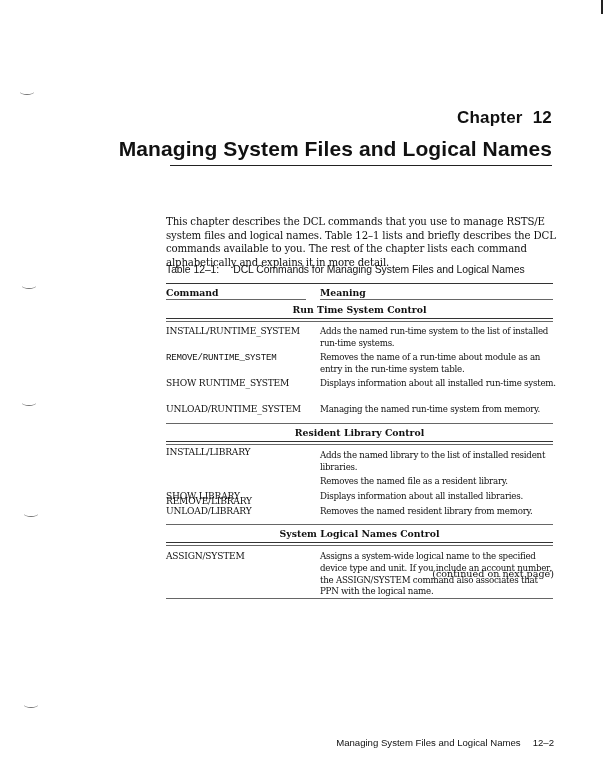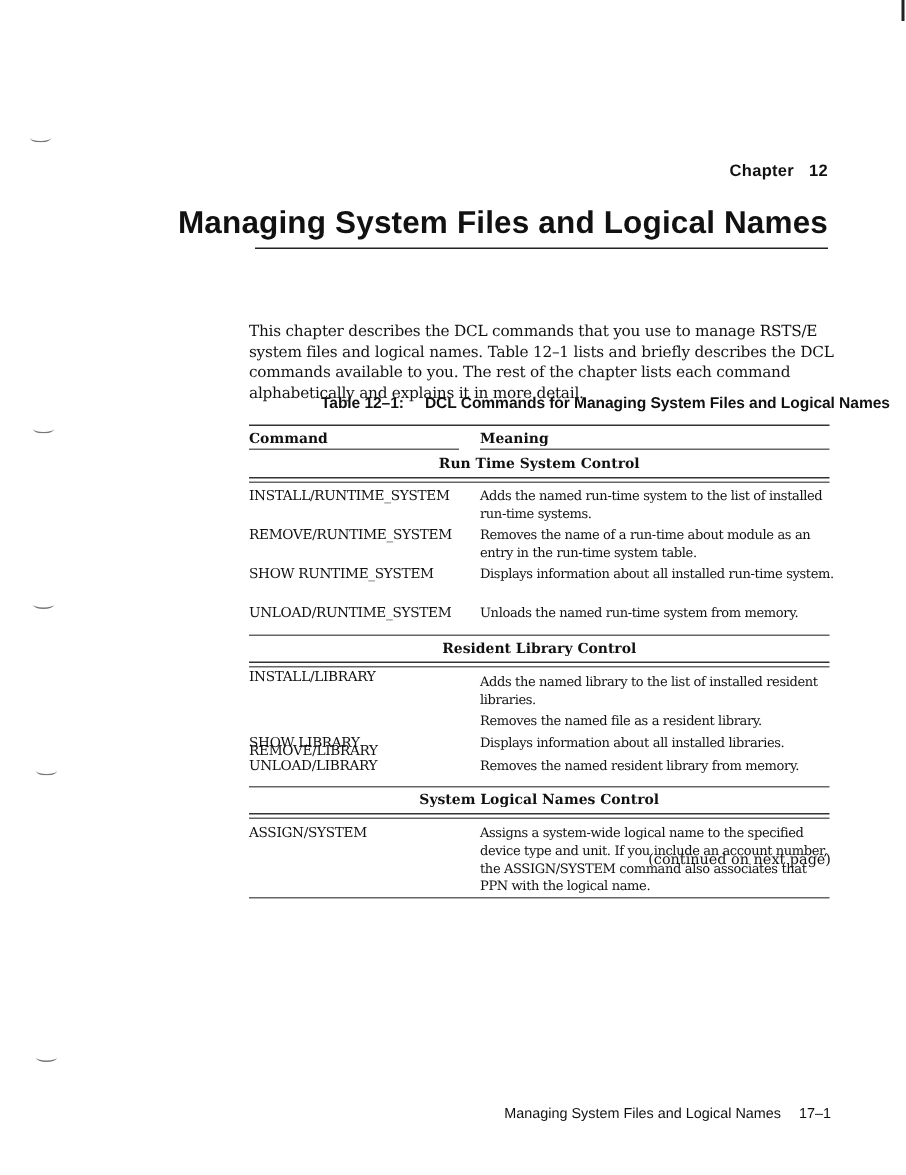--- a/index.html
+++ b/index.html
@@ -1,27 +1,27 @@
 <!DOCTYPE html>
 <html><head>
   <meta charset="utf-8">
   <style>
     html, body { margin: 0; padding: 0; background: #ffffff; }
     body { width: 604px; height: 783px; position: relative; overflow: hidden; color: #111; }
     .sans { font-family: "Liberation Sans", sans-serif; }
     .serif { font-family: "DejaVu Serif", serif; }
     .abs { position: absolute; }
 
-    #chapter-label { right: 52px; top: 108px; font-size: 11px; font-weight: bold; letter-spacing: 0.2px; }
+    #chapter-label { right: 52px; top: 108px; font-size: 17px; font-weight: bold; letter-spacing: 0.2px; }
     #chapter-label .num { margin-left: 10px; }
     #chapter-title { right: 52px; top: 137px; font-size: 21px; font-weight: bold; letter-spacing: 0.1px; }
     #title-rule { left: 170px; top: 165px; width: 382px; height: 1px; background: #222; }
 
     #intro { left: 166px; top: 215px; width: 395px; font-size: 10.2px; line-height: 13.5px; letter-spacing: -0.15px; }
-    #table-caption { left: 166px; top: 264px; font-size: 10.4px; font-weight: bold; letter-spacing: -0.05px; margin-left: 48px; }
+    #table-caption { left: 166px; top: 264px; font-size: 10.4px; font-weight: normal; letter-spacing: -0.05px; }
     #table-caption .gap { display: inline-block; width: 14px; }
 
     .rule { position: absolute; height: 1px; background: #333; }
     .rule.light { background: #666; }
 
     .th { position: absolute; font-size: 9.3px; font-weight: bold; }
     .section { position: absolute; left: 166px; width: 387px; text-align: center; font-size: 9.3px; font-weight: bold; }
     .cmd { position: absolute; left: 166px; font-size: 9.1px; letter-spacing: -0.2px; }
     .desc { position: absolute; left: 320px; width: 236px; font-size: 8.7px; line-height: 11.8px; letter-spacing: -0.25px; }
 
@@ -59,30 +59,30 @@
 
   <div class="section serif" style="top:304px;">Run Time System Control</div>
   <div class="rule" style="left:166px; top:318px; width:387px;"></div>
   <div class="rule light" style="left:166px; top:321px; width:387px;"></div>
 
   <div>
     <div class="cmd serif" style="top:326px;">INSTALL/RUNTIME_SYSTEM</div>
     <div class="desc serif" style="top:326px;">Adds the named run-time system to the list of installed run-time systems.</div>
   </div>
   <div>
-    <div class="cmd serif" style="top:352px;">REMOVE/RUNTIME_SYSTEM</div>
+    <div class="cmd serif" style="top:352px;font-family:Liberation Mono, monospace;">REMOVE/RUNTIME_SYSTEM</div>
     <div class="desc serif" style="top:352px;">Removes the name of a run-time about module as an entry in the run-time system table.</div>
   </div>
   <div>
     <div class="cmd serif" style="top:378px;">SHOW RUNTIME_SYSTEM</div>
     <div class="desc serif" style="top:378px;">Displays information about all installed run-time system.</div>
   </div>
   <div>
     <div class="cmd serif" style="top:404px;">UNLOAD/RUNTIME_SYSTEM</div>
-    <div class="desc serif" style="top:404px;">Unloads the named run-time system from memory.</div>
+    <div class="desc serif" style="top:404px;">Managing the named run-time system from memory.</div>
   </div>
 
   <div class="rule light" style="left:166px; top:423px; width:387px;"></div>
   <div class="section serif" style="top:427px;">Resident Library Control</div>
   <div class="rule" style="left:166px; top:441px; width:387px;"></div>
   <div class="rule light" style="left:166px; top:444px; width:387px;"></div>
 
   <div>
     <div class="cmd serif" style="top:447px;">INSTALL/LIBRARY</div>
     <div class="desc serif" style="top:450px;">Adds the named library to the list of installed resident libraries.</div>
@@ -108,13 +108,13 @@
   <div>
     <div class="cmd serif" style="top:551px;">ASSIGN/SYSTEM</div>
     <div class="desc serif" style="top:551px;">Assigns a system-wide logical name to the specified device type and unit. If you include an account number, the ASSIGN/SYSTEM command also associates that PPN with the logical name.</div>
   </div>
 
   <div class="rule light" style="left:166px; top:598px; width:387px;"></div>
 </div>
 
 <div id="continued" class="abs serif">(continued on next page)</div>
 
-<div id="footer" class="abs sans"><span>Managing System Files and Logical Names</span><span class="pg">17–1</span></div>
+<div id="footer" class="abs sans"><span>Managing System Files and Logical Names</span><span class="pg">12–2</span></div>
 
 </body></html>

